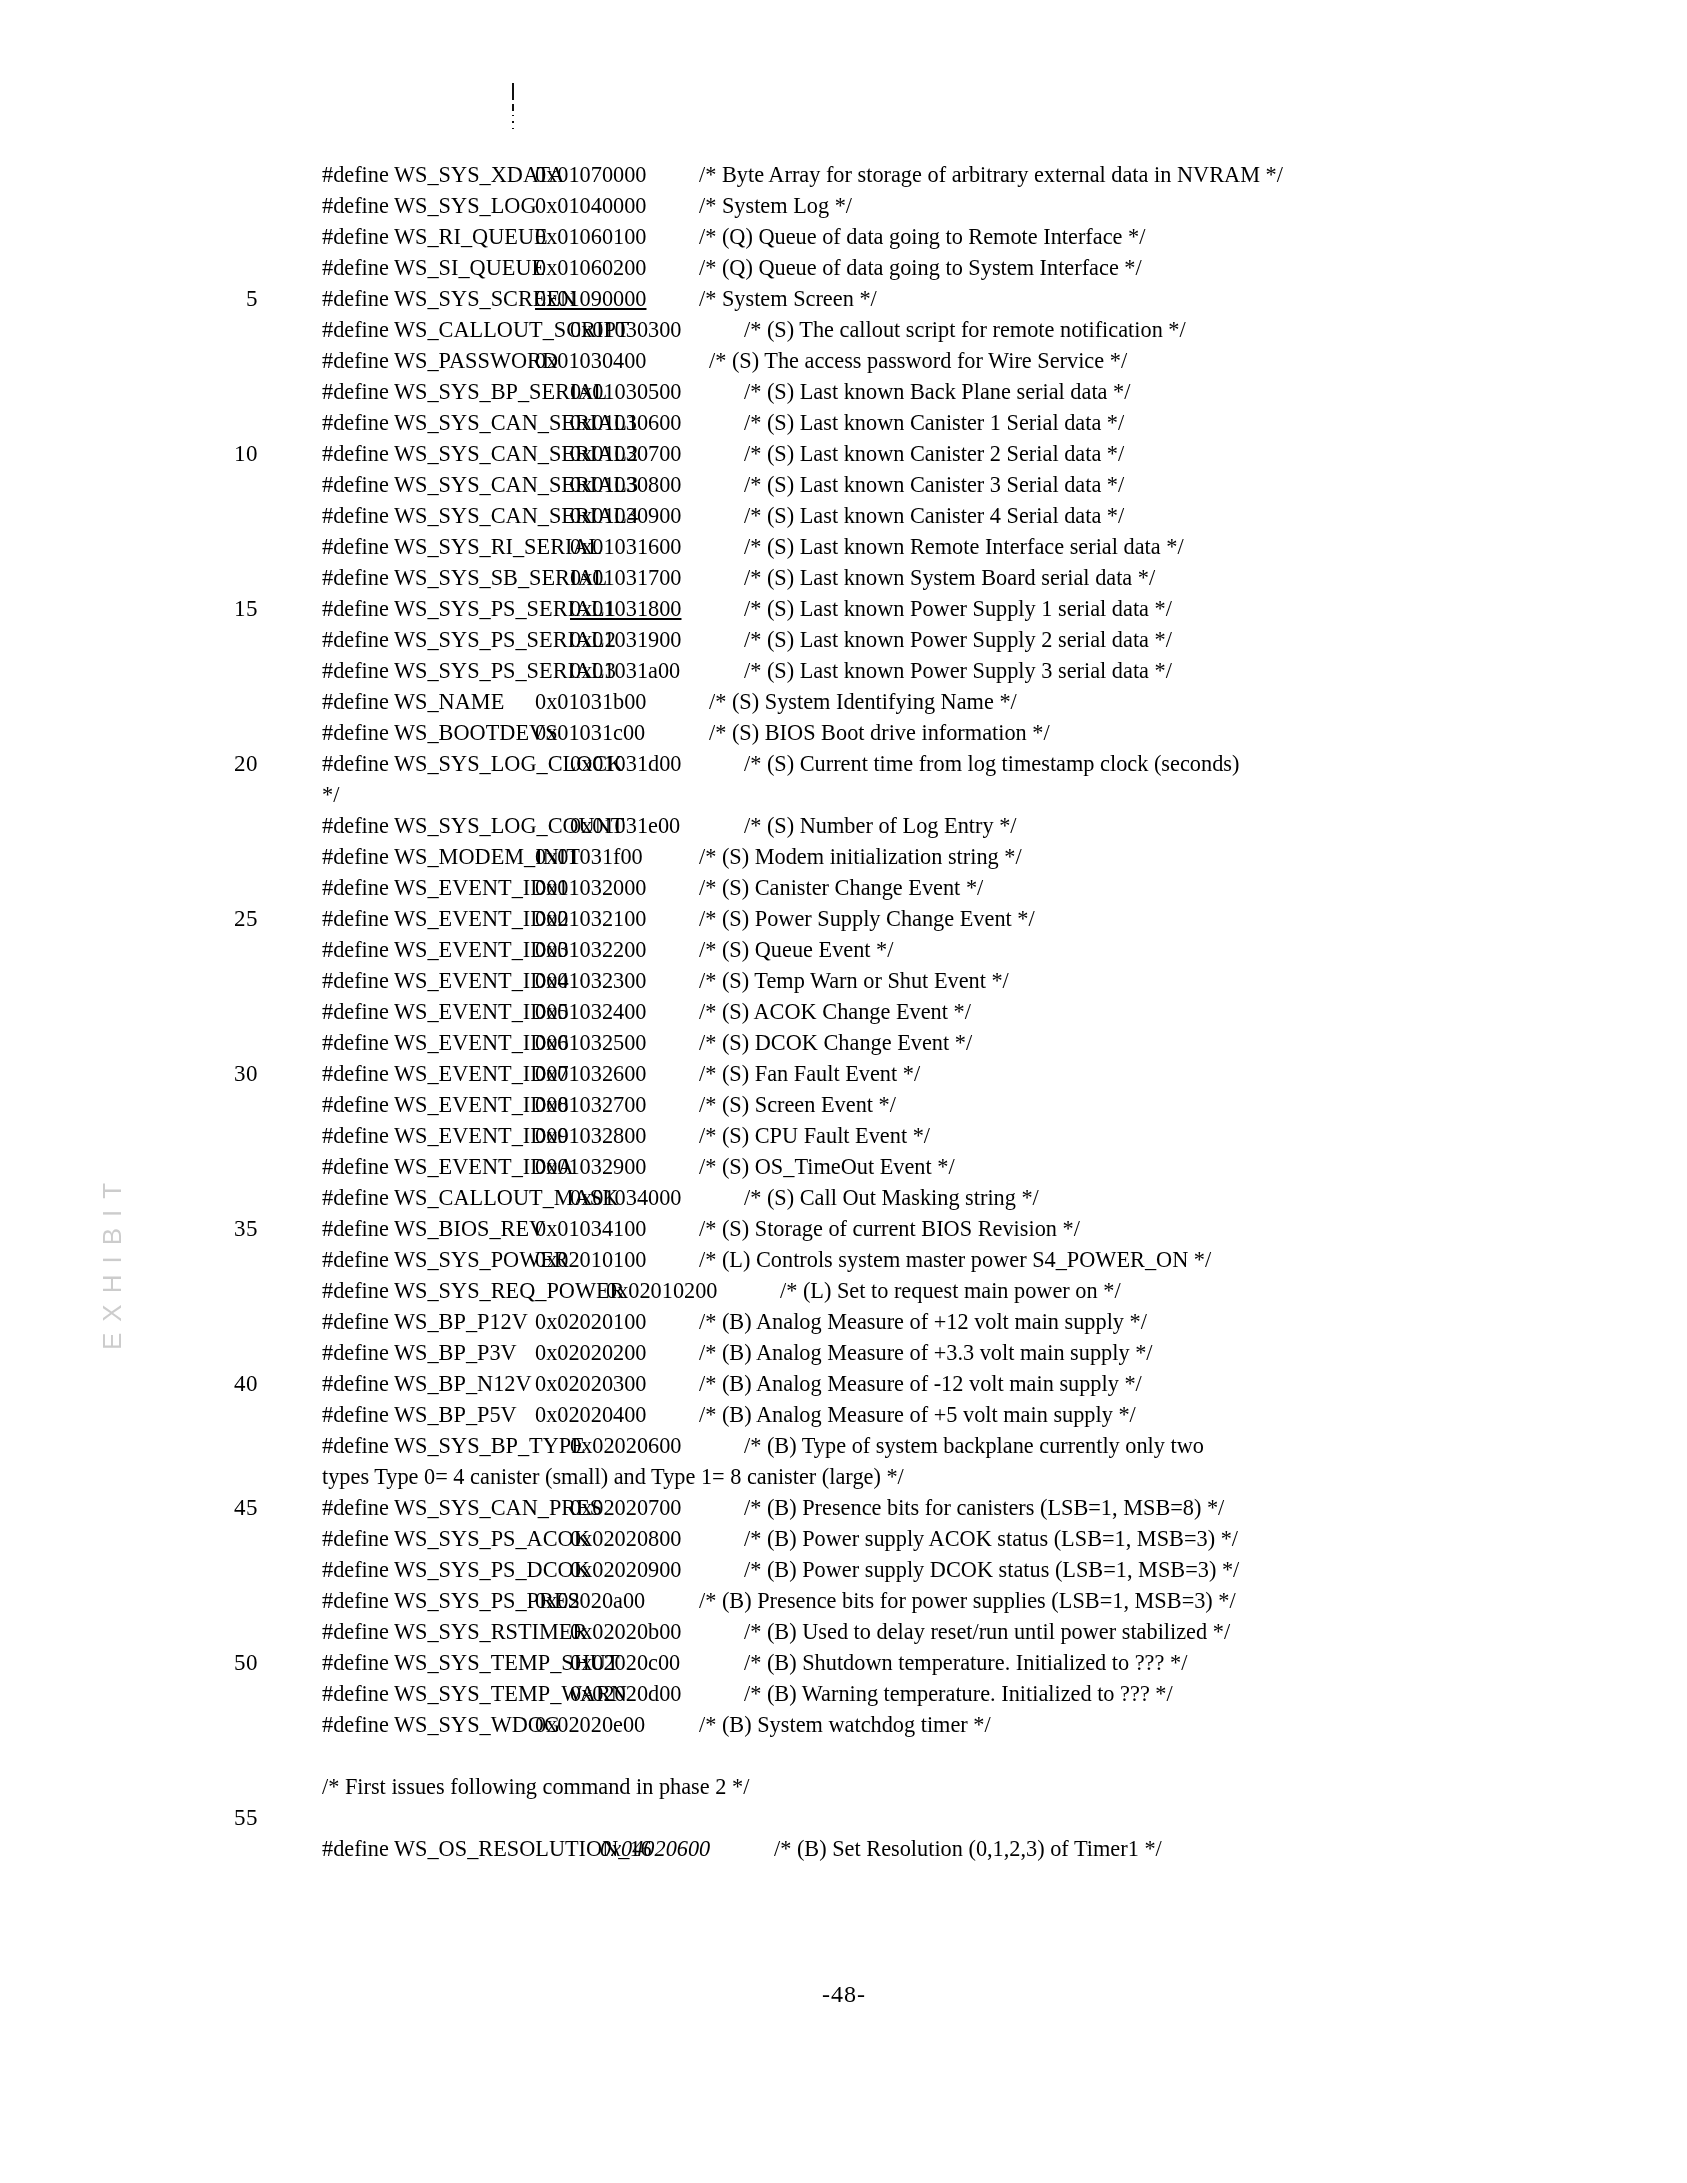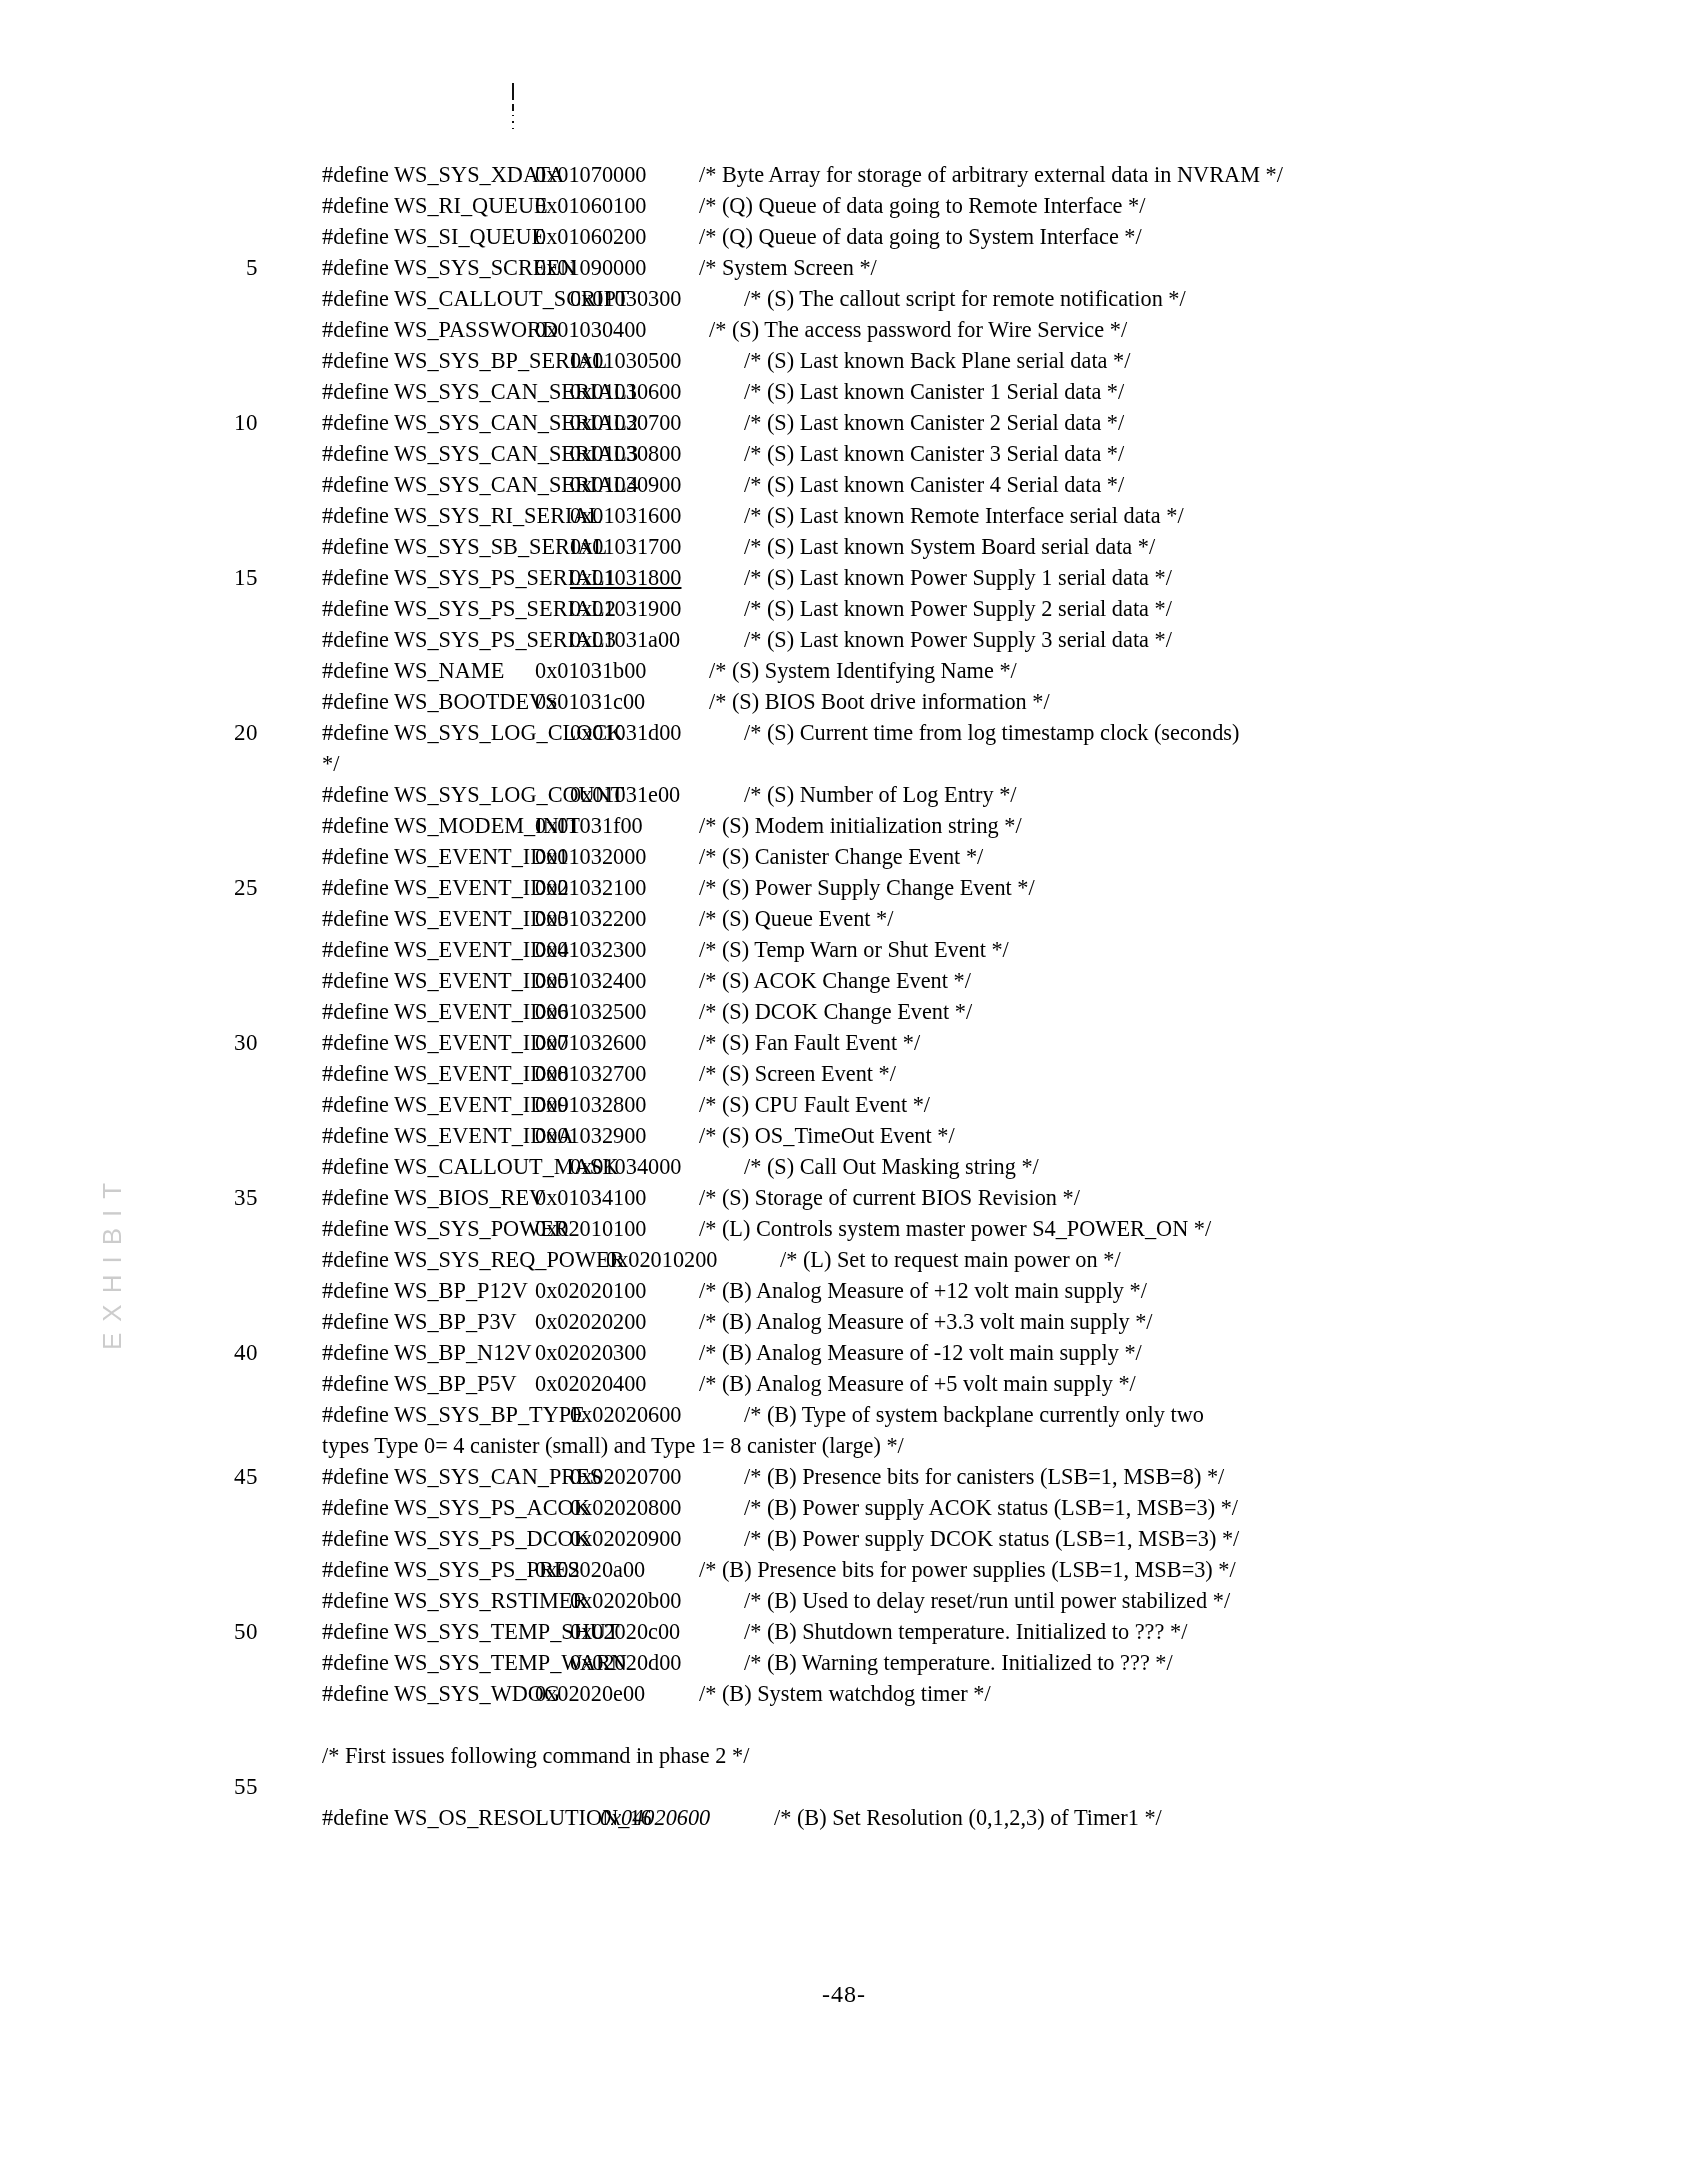--- a/index.html
+++ b/index.html
@@ -137,28 +137,31 @@
   <div class="top-tick-2"></div>
   <div class="top-dots"></div>
 
   <div class="margin-artifact">EXHIBIT</div>
 
   <div class="code-block" id="code-block">
       <div class="code-line">
         <span class="ln-text"><span class="seg seg-name" style="width: 213px;">#define WS_SYS_XDATA</span><span class="seg seg-addr" style="width: 164px;">0x01070000</span><span class="seg seg-cmt">/*  Byte Array for storage of arbitrary external data in NVRAM */</span></span>
       </div>
       <div class="code-line">
+        <span class="ln-text"><span class="seg seg-name" style="width: 213px;">#define WS_SYS_LOG</span><span class="seg seg-addr" style="width: 164px;">0x01040000</span><span class="seg seg-cmt">/*  System Log */</span></span>
+      </div>
+      <div class="code-line">
         <span class="ln-text"><span class="seg seg-name" style="width: 213px;">#define WS_RI_QUEUE</span><span class="seg seg-addr" style="width: 164px;">0x01060100</span><span class="seg seg-cmt">/* (Q) Queue of data going to Remote Interface */</span></span>
       </div>
       <div class="code-line">
         <span class="ln-text"><span class="seg seg-name" style="width: 213px;">#define WS_SI_QUEUE</span><span class="seg seg-addr" style="width: 164px;">0x01060200</span><span class="seg seg-cmt">/* (Q) Queue of data going to System Interface */</span></span>
       </div>
       <div class="code-line">
         <span class="lineno">5</span>
-        <span class="ln-text"><span class="seg seg-name" style="width: 213px;">#define WS_SYS_SCREEN</span><span class="seg seg-addr" style="width: 164px;">0x01090000</span><span class="seg seg-cmt">/*  System Screen */</span></span>
+        <span class="ln-text"><span class="seg seg-name" style="width: 213px;">#define WS_SYS_SCREEN</span><span class="seg seg-addr" style="width: 164px; text-decoration: underline;">0x01090000</span><span class="seg seg-cmt">/*  System Screen */</span></span>
       </div>
       <div class="code-line">
         <span class="ln-text"><span class="seg seg-name" style="width: 248px;">#define WS_CALLOUT_SCRIPT</span><span class="seg seg-addr" style="width: 174px;">0x01030300</span><span class="seg seg-cmt">/* (S) The callout script for remote notification */</span></span>
       </div>
       <div class="code-line">
         <span class="ln-text"><span class="seg seg-name" style="width: 213px;">#define WS_PASSWORD</span><span class="seg seg-addr" style="width: 174px;">0x01030400</span><span class="seg seg-cmt">/* (S) The access password for Wire Service */</span></span>
       </div>
       <div class="code-line">
         <span class="ln-text"><span class="seg seg-name" style="width: 248px;">#define WS_SYS_BP_SERIAL</span><span class="seg seg-addr" style="width: 174px;">0x01030500</span><span class="seg seg-cmt">/* (S) Last known Back Plane serial data */</span></span>
       </div>

